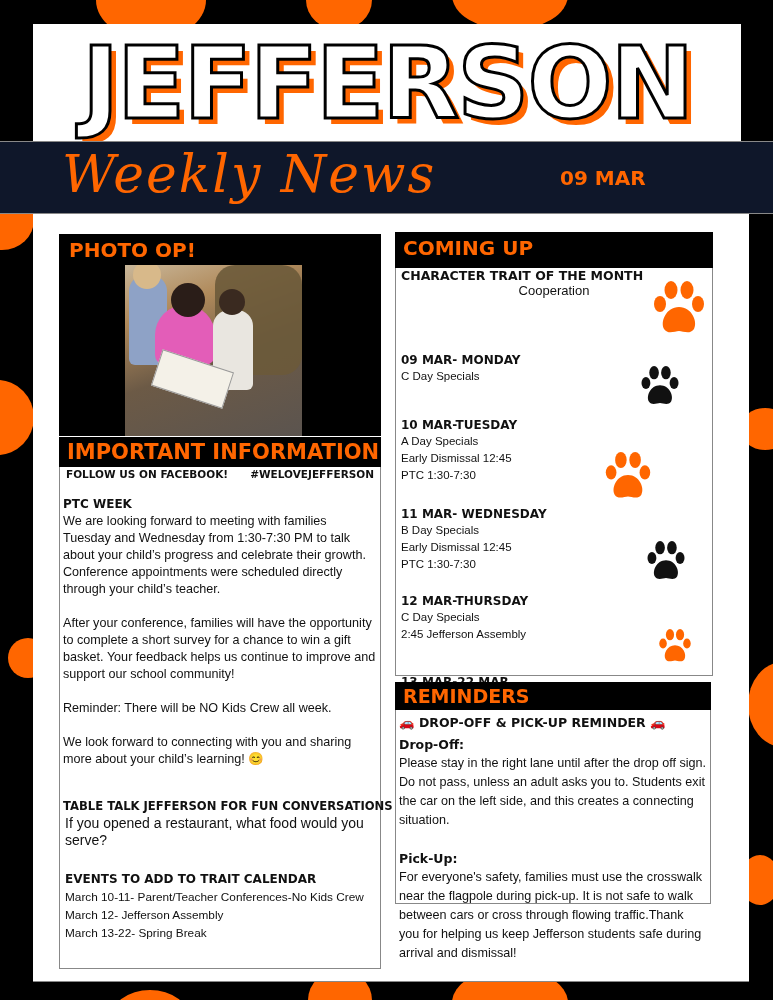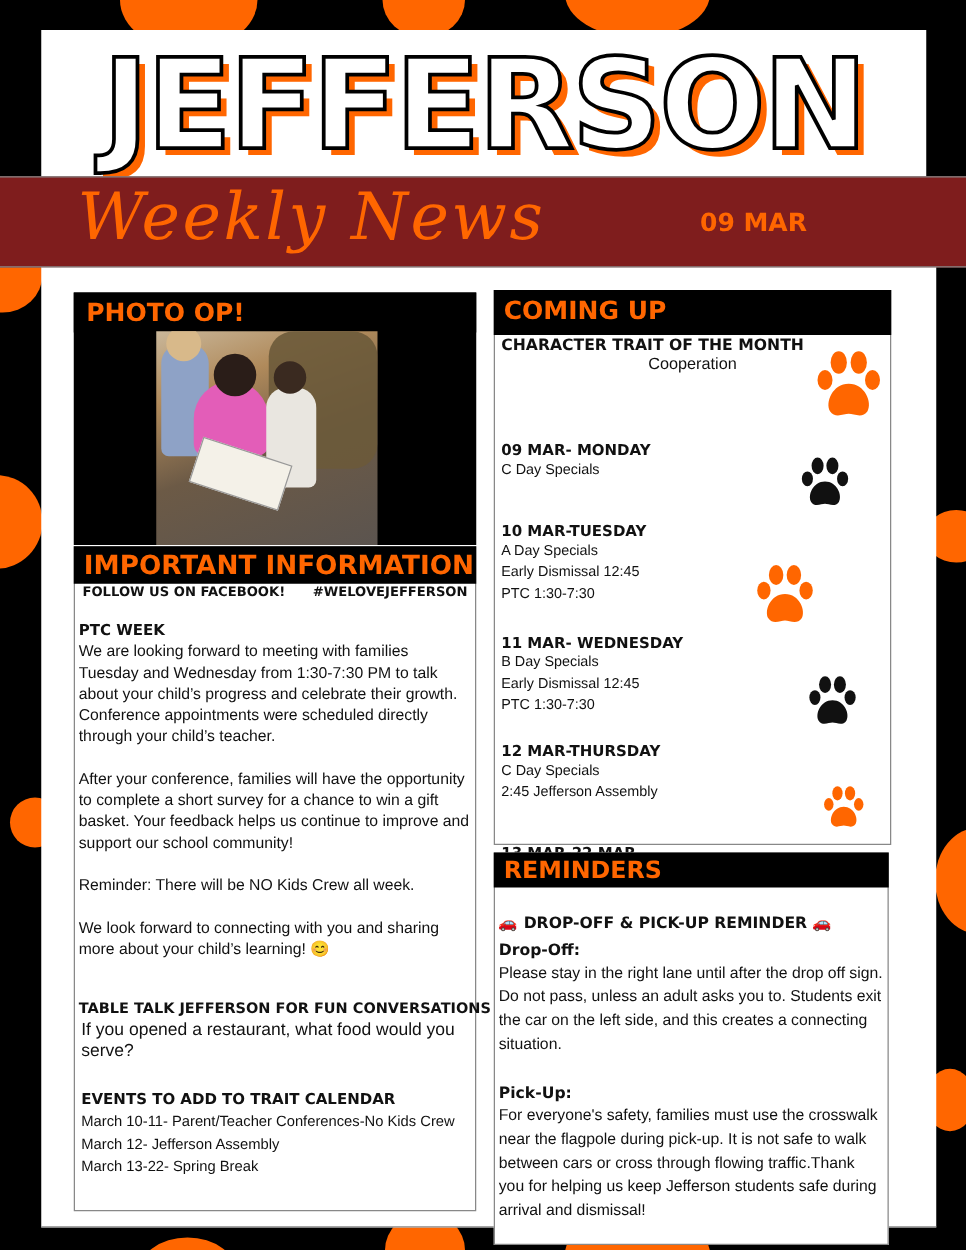--- a/index.html
+++ b/index.html
@@ -22,21 +22,21 @@
       font-weight: bold;
       font-size: 100px;
       line-height: 100px;
       letter-spacing: -2px;
       color: #fff;
       -webkit-text-stroke: 3px #000;
       text-shadow: 6px 6px 0 #ff6600;
     }
     .weekly-band {
       position: absolute; left: 0; top: 141px; width: 773px; height: 73px;
-      background: #7f1d1d;
+      background: #0f172a;
       border-top: 1px solid #888;
       border-bottom: 1px solid #888;
     }
     .weekly-script {
       position: absolute; left: 62px; top: 2px;
       font-family: "DejaVu Serif", serif;
       font-style: italic;
       font-size: 52px;
       color: #ff6600;
       letter-spacing: 2px;
@@ -104,26 +104,26 @@
     .coming-body { padding: 0 5px; position: relative; height: 400px; }
     .trait-head { font-family: "DejaVu Sans", sans-serif; font-weight: bold; font-size: 12.5px; line-height: 15px; }
     .trait-val { font-size: 13px; line-height: 15px; margin-bottom: 12px; text-align: center; }
     .day { position: absolute; left: 5px; margin-top: 42px; }
     .day-head { font-family: "DejaVu Sans", sans-serif; font-weight: bold; font-size: 12px; line-height: 15px; }
     .day-line { font-size: 11.5px; line-height: 17px; }
     .paw { position: absolute; }
 
     
     .rem-box {
-      position: absolute; left: 362px; top: 468px; width: 316px; height: 314px;
+      position: absolute; left: 362px; top: 468px; width: 316px; height: 222px;
       border: 1px solid #888;
       background: #fff;
     }
     .rem-box .section-head { font-size: 19px; padding: 3px 8px; height: 28px; margin: -1px -1px 0 -1px; }
-    .rem-body { padding: 18px 3px; font-size: 12.6px; line-height: 19px; }
+    .rem-body { padding: 3px 3px; font-size: 12.6px; line-height: 19px; }
     .rem-title { font-family: "DejaVu Sans", sans-serif; font-weight: bold; font-size: 12.5px; margin-bottom: 3px; }
     .rem-sub { font-family: "DejaVu Sans", sans-serif; font-weight: bold; font-size: 12.5px; }
     .rem-para { margin-bottom: 19px; }
   </style>
 </head>
 <body>
 
 <div class="dot" style="left:96px;top:-40px;width:110px;height:80px;"></div>
 <div class="dot" style="left:306px;top:-30px;width:66px;height:60px;"></div>
 <div class="dot" style="left:452px;top:-40px;width:116px;height:70px;"></div>

